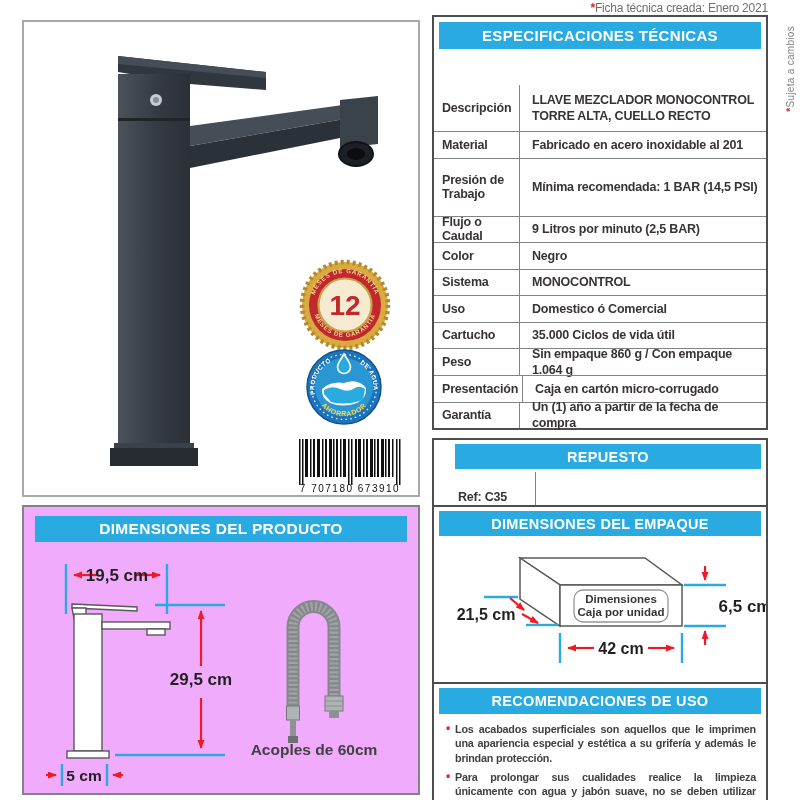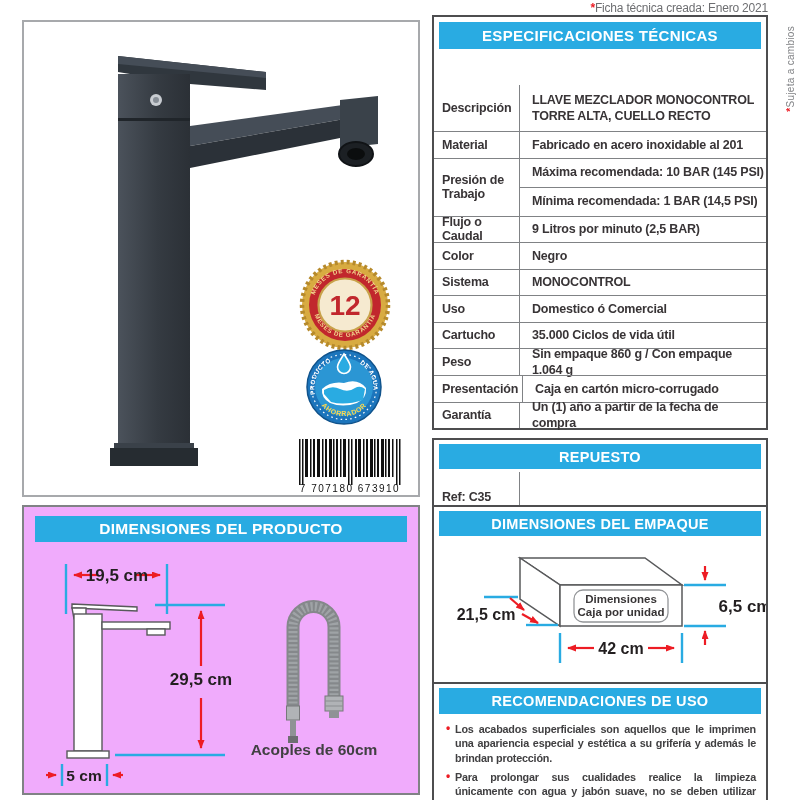--- a/index.html
+++ b/index.html
@@ -9,21 +9,21 @@
 
   .top-note { position:absolute; top:1px; right:32px; font-size:12px; color:#6d6e71; letter-spacing:-0.2px; }
   .top-note .mark, .side-note .mark { color:#ed1c24; font-weight:bold; }
   .side-note { position:absolute; top:26px; right:4px; writing-mode:vertical-rl; transform:rotate(180deg);
                font-size:10px; color:#808285; letter-spacing:0.3px; }
 
   
   .photo-box { position:absolute; left:22px; top:20px; width:398px; height:477px; border:2px solid #a7a9ac; background:#fff; }
   .dims-box  { position:absolute; left:22px; top:505px; width:398px; height:290px; border:2px solid #808285; background:#f0abfc; }
   .specs-box { position:absolute; left:432px; top:15px;  width:336px; height:415px; border:2px solid #4d4d4f; background:#fff; display:flex; flex-direction:column; }
-  .rep-box   { position:absolute; left:432px; top:438px; width:336px; height:70px;  border:2px solid #4d4d4f; background:#fff; display:flex; flex-direction:column; }
+  .rep-box   { position:absolute; left:432px; top:438px; width:336px; height:70px;  border:2px solid #4d4d4f; background:#fff; display:flex; flex-direction:column;padding-left:16px; }
   .emp-box   { position:absolute; left:432px; top:505px; width:336px; height:204px; border:2px solid #4d4d4f; background:#fff; }
   .rec-box   { position:absolute; left:432px; top:682px; width:336px; height:150px; border:2px solid #4d4d4f; background:#fff; }
 
   .bar { background:#29abe2; color:#fff; font-weight:bold; display:flex; align-items:center; justify-content:center; letter-spacing:0.3px; }
   .bar-specs { margin:5px 5px 0; height:27px; font-size:15px; flex:none; }
   .bar-rep   { margin:4px 5px 0; height:25px; font-size:14.5px; flex:none; }
   .bar-emp   { margin:4px 5px 0; height:25px; font-size:14.5px; }
   .bar-rec   { margin:4px 5px 0; height:26px; font-size:14.5px; }
   .bar-dims  { margin:9px 11px 0; height:26px; font-size:15.5px; }
 
@@ -185,21 +185,20 @@
       </div>
       <div class="sr">
         <div class="lab">Material</div>
         <div class="val">
             <div>Fabricado en acero inoxidable al 201</div>
           </div>
       </div>
       <div class="sr r-split">
         <div class="lab">Presión de Trabajo</div>
         <div class="val">
-          <div class="sub">Máxima recomendada: 10 BAR (145 PSI)</div>
           <div class="sub">Mínima recomendada: 1 BAR (14,5 PSI)</div>
         </div>
       </div>
       <div class="sr">
         <div class="lab">Flujo o Caudal</div>
         <div class="val">
             <div>9 Litros por minuto (2,5 BAR)</div>
           </div>
       </div>
       <div class="sr">

